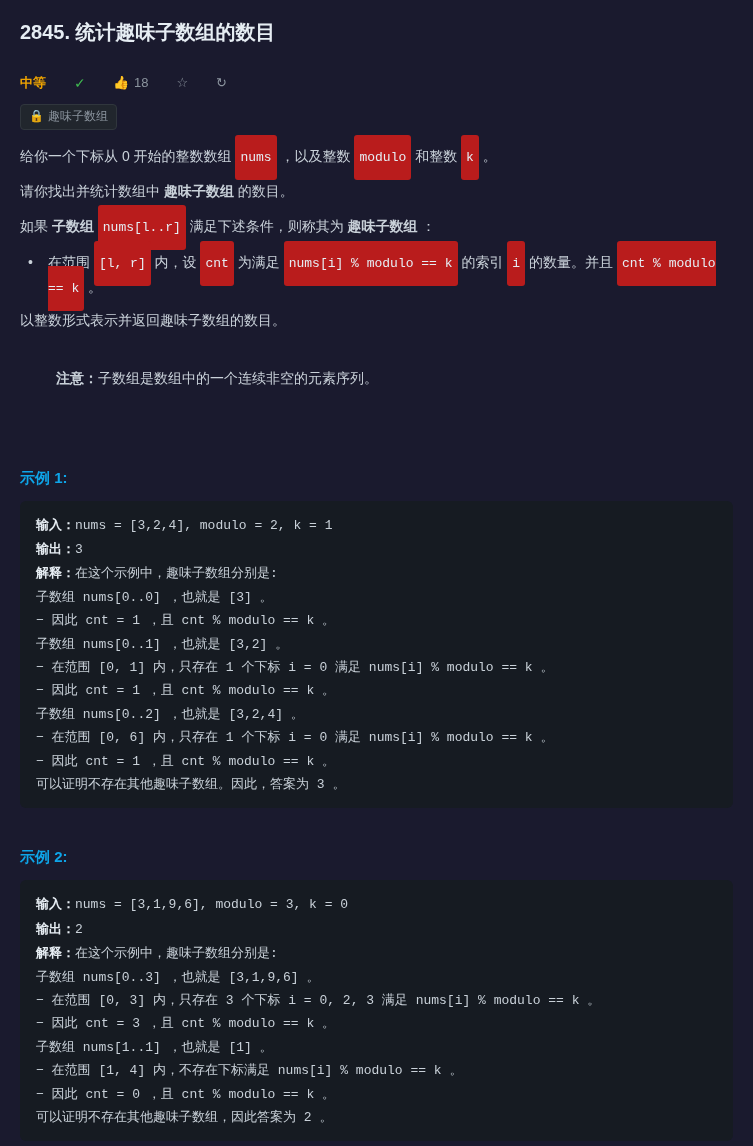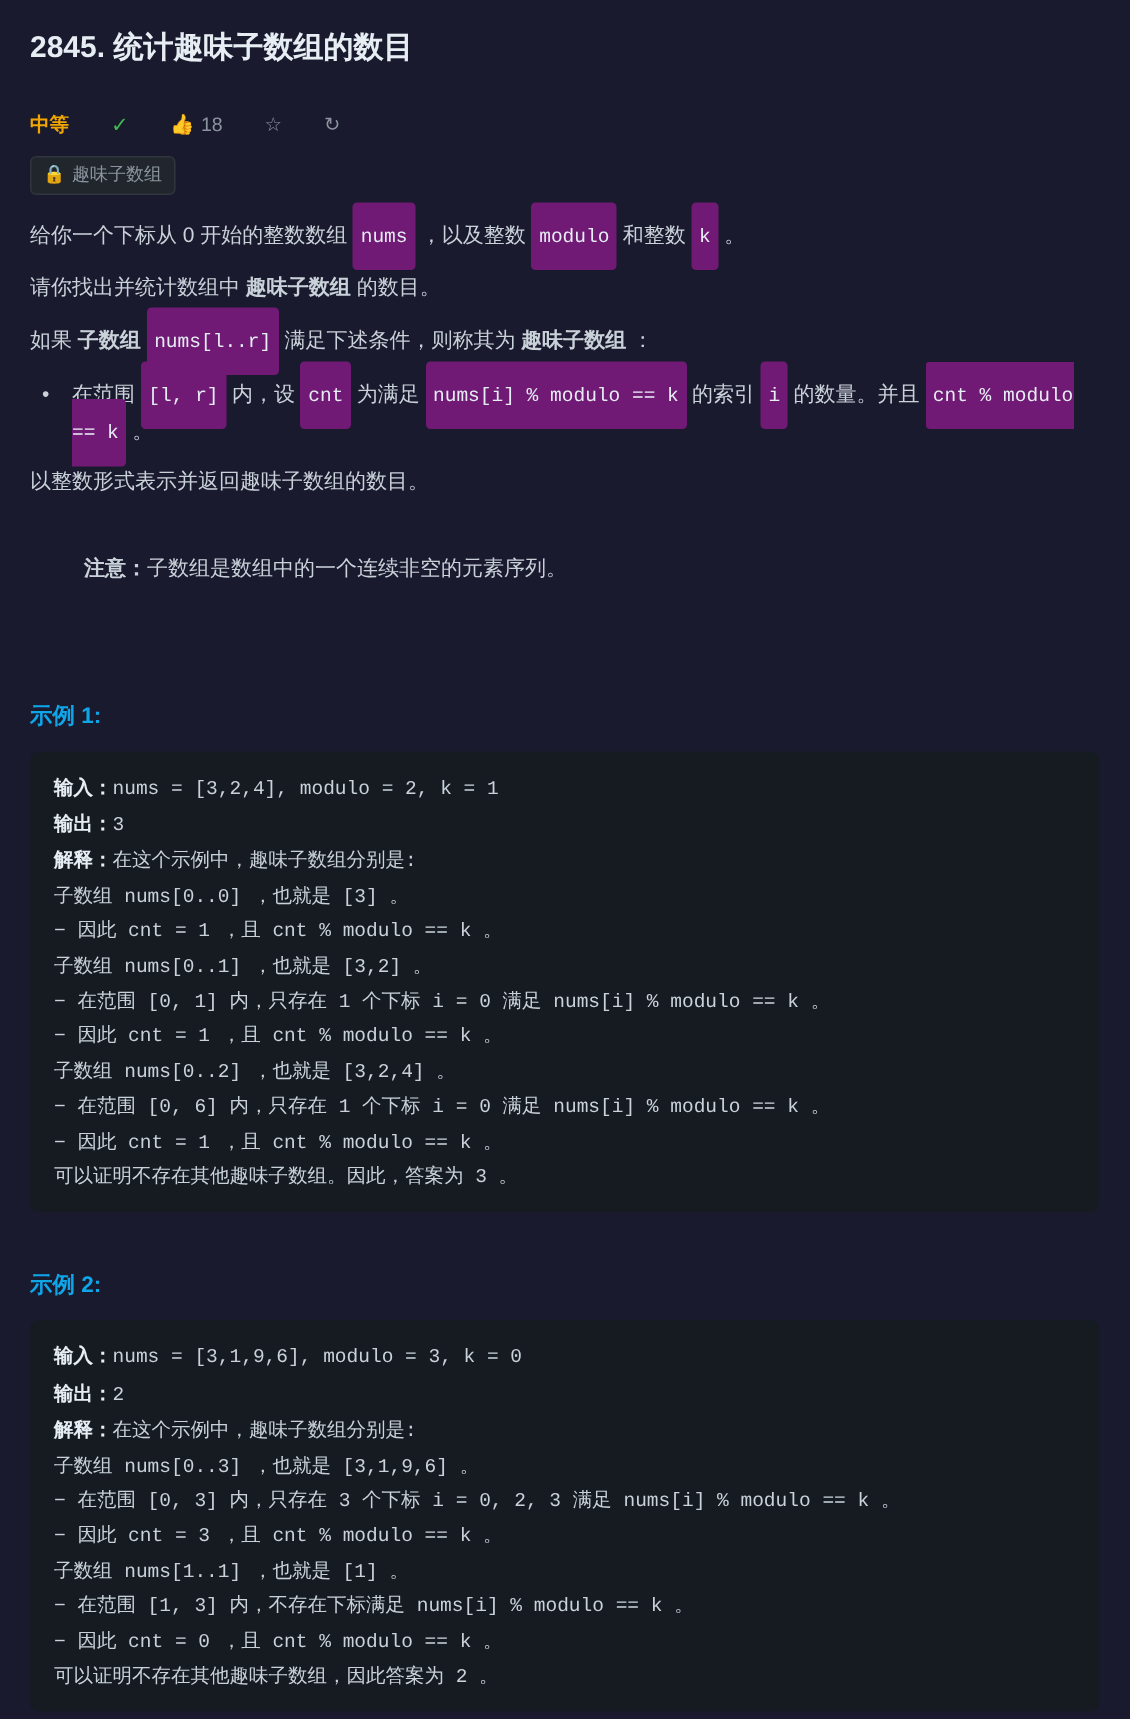--- a/index.html
+++ b/index.html
@@ -56,21 +56,21 @@
     }
     .tag-lock { color: #f0a500; }
     .content {
       color: #c9d1d9;
       line-height: 1.8;
     }
     .content p {
       margin-bottom: 10px;
     }
     code, .inline-code {
-      background-color: #701a75;
+      background-color: #b91c1c;
       color: #e6edf3;
       padding: 15px 5px;
       border-radius: 3px;
       font-family: 'Courier New', Courier, monospace;
       font-size: 13px;
     }
     .bullet-item {
       display: flex;
       gap: 8px;
       margin-bottom: 8px;
@@ -186,21 +186,21 @@
   <p class="example-title">示例 2:</p>
 
   <div class="example-box">
     <div><span class="label bold">输入：</span>nums = [3,1,9,6], modulo = 3, k = 0</div>
     <div><span class="label bold">输出：</span>2</div>
     <div><span class="label bold">解释：</span>在这个示例中，趣味子数组分别是:</div>
     <div>子数组 nums[0..3] ，也就是 [3,1,9,6] 。</div>
     <div>− 在范围 [0, 3] 内，只存在 3 个下标 i = 0, 2, 3 满足 nums[i] % modulo == k 。</div>
     <div>− 因此 cnt = 3 ，且 cnt % modulo == k 。</div>
     <div>子数组 nums[1..1] ，也就是 [1] 。</div>
-    <div>− 在范围 [1, 3] 内，不存在下标满足 nums[i] % modulo == k 。</div>
+    <div>− 在范围 [1, 4] 内，不存在下标满足 nums[i] % modulo == k 。</div>
     <div>− 因此 cnt = 0 ，且 cnt % modulo == k 。</div>
     <div>可以证明不存在其他趣味子数组，因此答案为 2 。</div>
   </div>
 
   <div class="empty-line"></div>
 
 </div>
 
 
 

